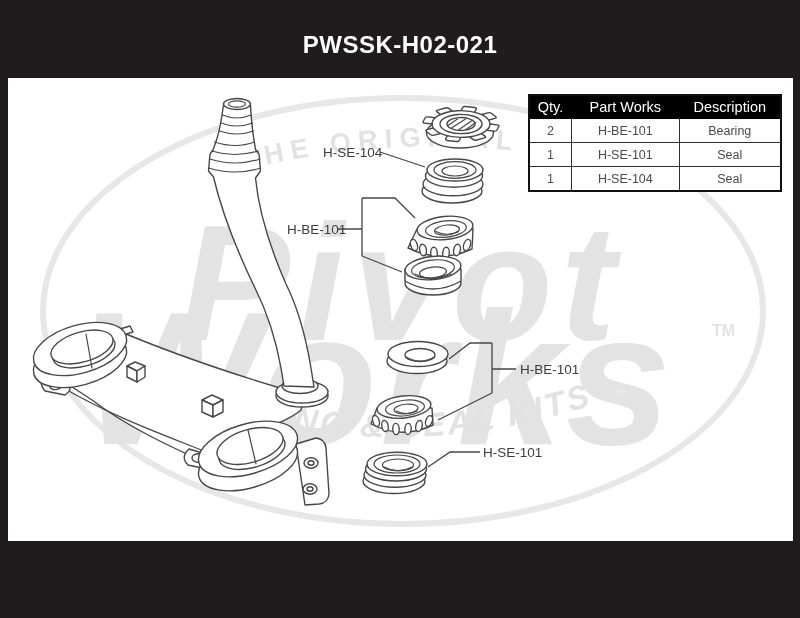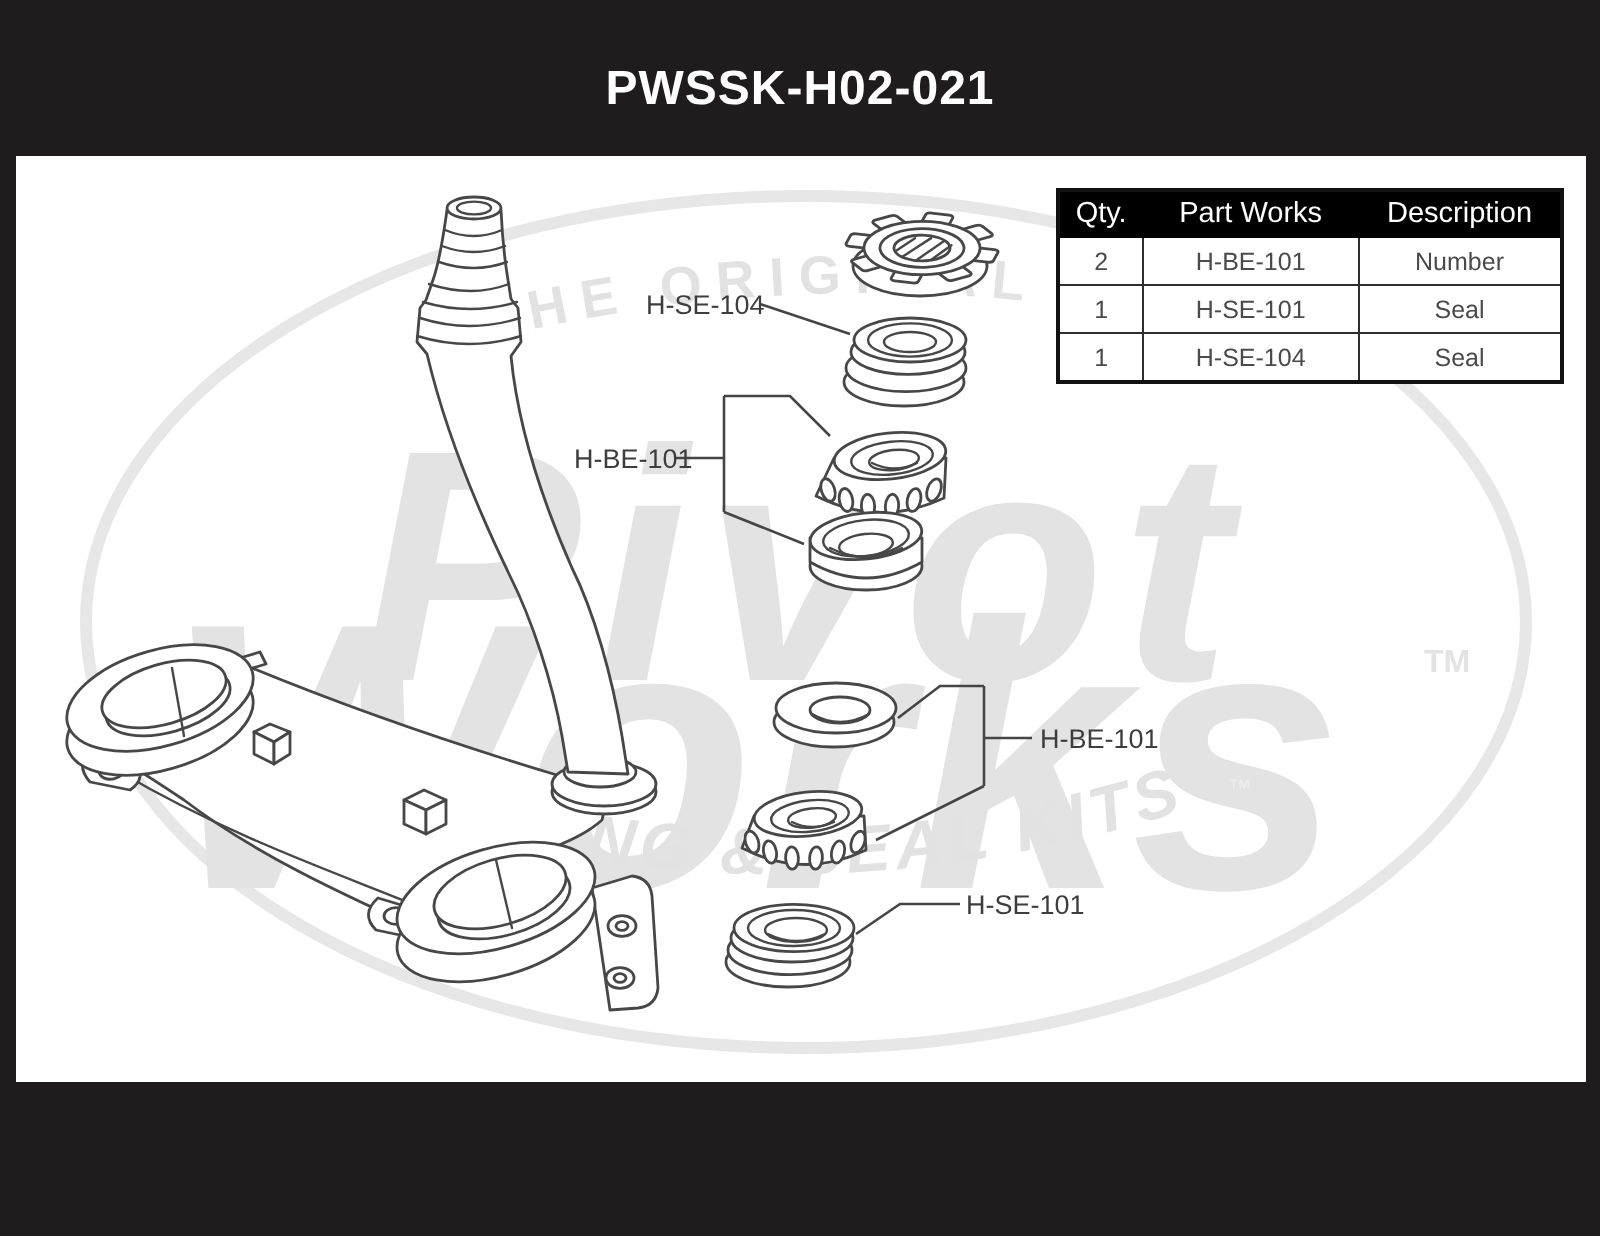--- a/index.html
+++ b/index.html
@@ -253,21 +253,21 @@
         <tr>
           <th class="col-qty">Qty.</th>
           <th class="col-part">Part Works</th>
           <th class="col-desc">Description</th>
         </tr>
       </thead>
       <tbody>
         <tr>
           <td>2</td>
           <td>H-BE-101</td>
-          <td>Number</td>
+          <td>Bearing</td>
         </tr>
         <tr>
           <td>1</td>
           <td>H-SE-101</td>
           <td>Seal</td>
         </tr>
         <tr>
           <td>1</td>
           <td>H-SE-104</td>
           <td>Seal</td>

